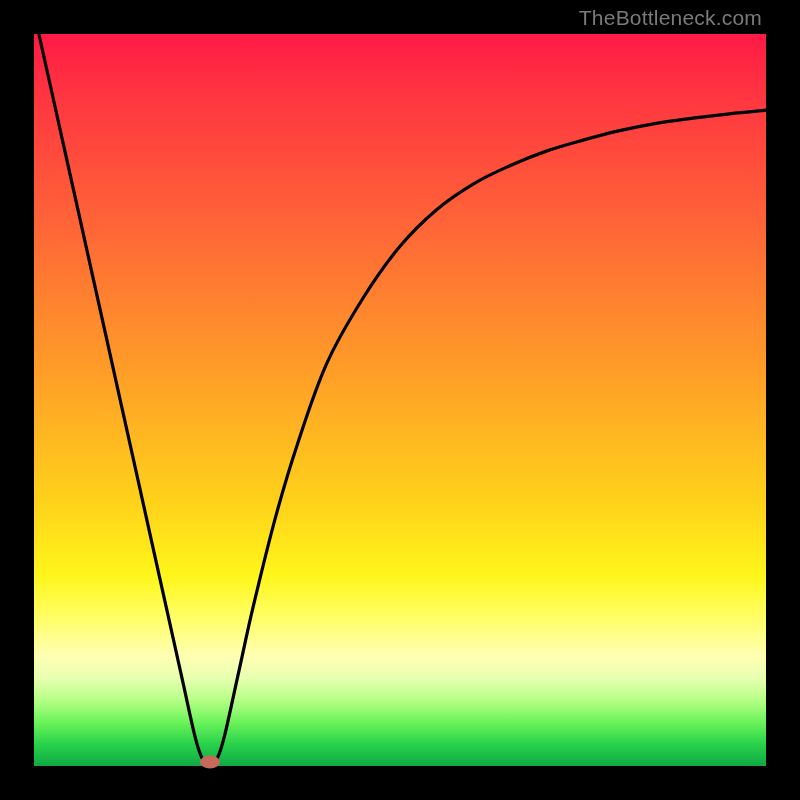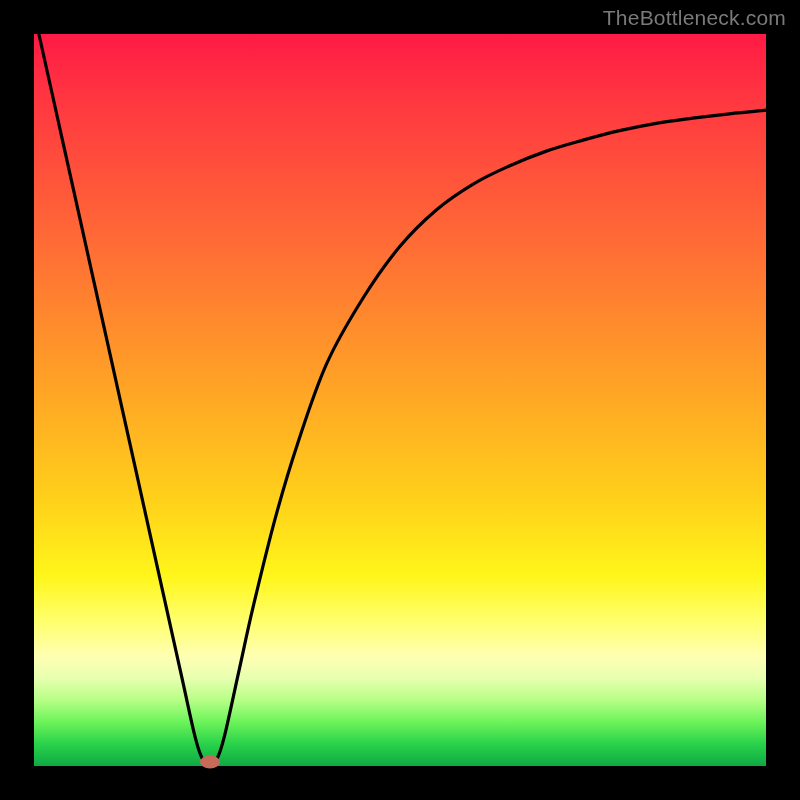--- a/index.html
+++ b/index.html
@@ -38,21 +38,21 @@
       #e8ffb0 88%,
       #b6ff86 91%,
       #6cf35a 94%,
       #29d24a 97%,
       #0fa944 100%
     );
   }
   .watermark {
     position: absolute;
     top: 6px;
-    right: 14px;
+    right: 38px;
     color: #7a7a7a;
     font-size: 21px;
     letter-spacing: 0.2px;
     font-weight: 400;
     user-select: none;
   }
   svg.curve {
     position: absolute;
     top: 0;
     left: 0;

